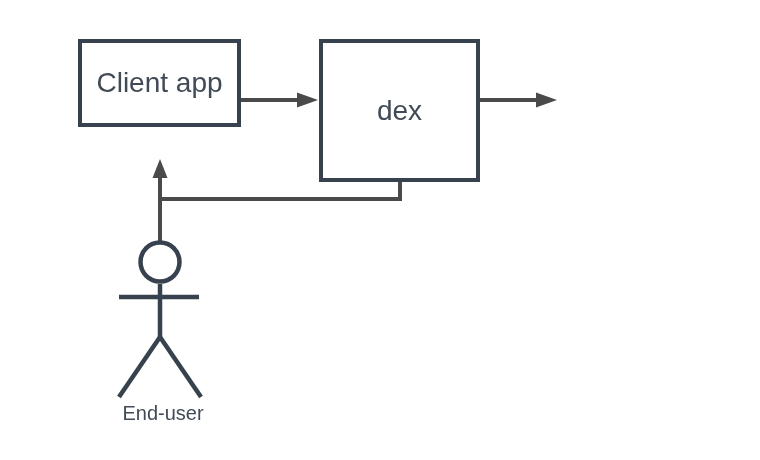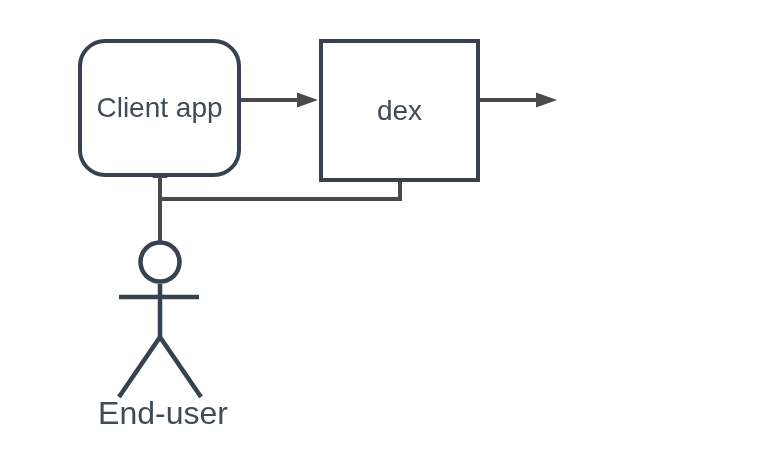--- a/index.html
+++ b/index.html
@@ -48,29 +48,29 @@
     background: var(--node-fill, #ffffff);
     display: flex;
     align-items: center;
     justify-content: center;
     text-align: center;
     font-size: 28px;
     line-height: 32px;
     color: var(--label-text, #414b57);
     padding: 0 2px;
   }
-  .node-client  { left: 78px;  top: 39px; width: 163px; height: 138px; border-radius: 27px; }
+  .node-client  { left: 78px;  top: 39px; width: 163px; height: 88px; }
   .node-dex     { left: 319px; top: 39px; width: 161px; height: 143px; }
   .node-idp     { left: 559px; top: 39px; width: 161px; height: 119px; }
   .actor-label {
     position: absolute;
     left: 163px;
     top: 398px;
     transform: translateX(-50%);
-    font-size: 32px;
+    font-size: 20px;
     line-height: 30px;
     color: var(--label-text, #414b57);
     white-space: nowrap;
   }
 </style>
 </head>
 <body>
 
 <div class="canvas">
 

